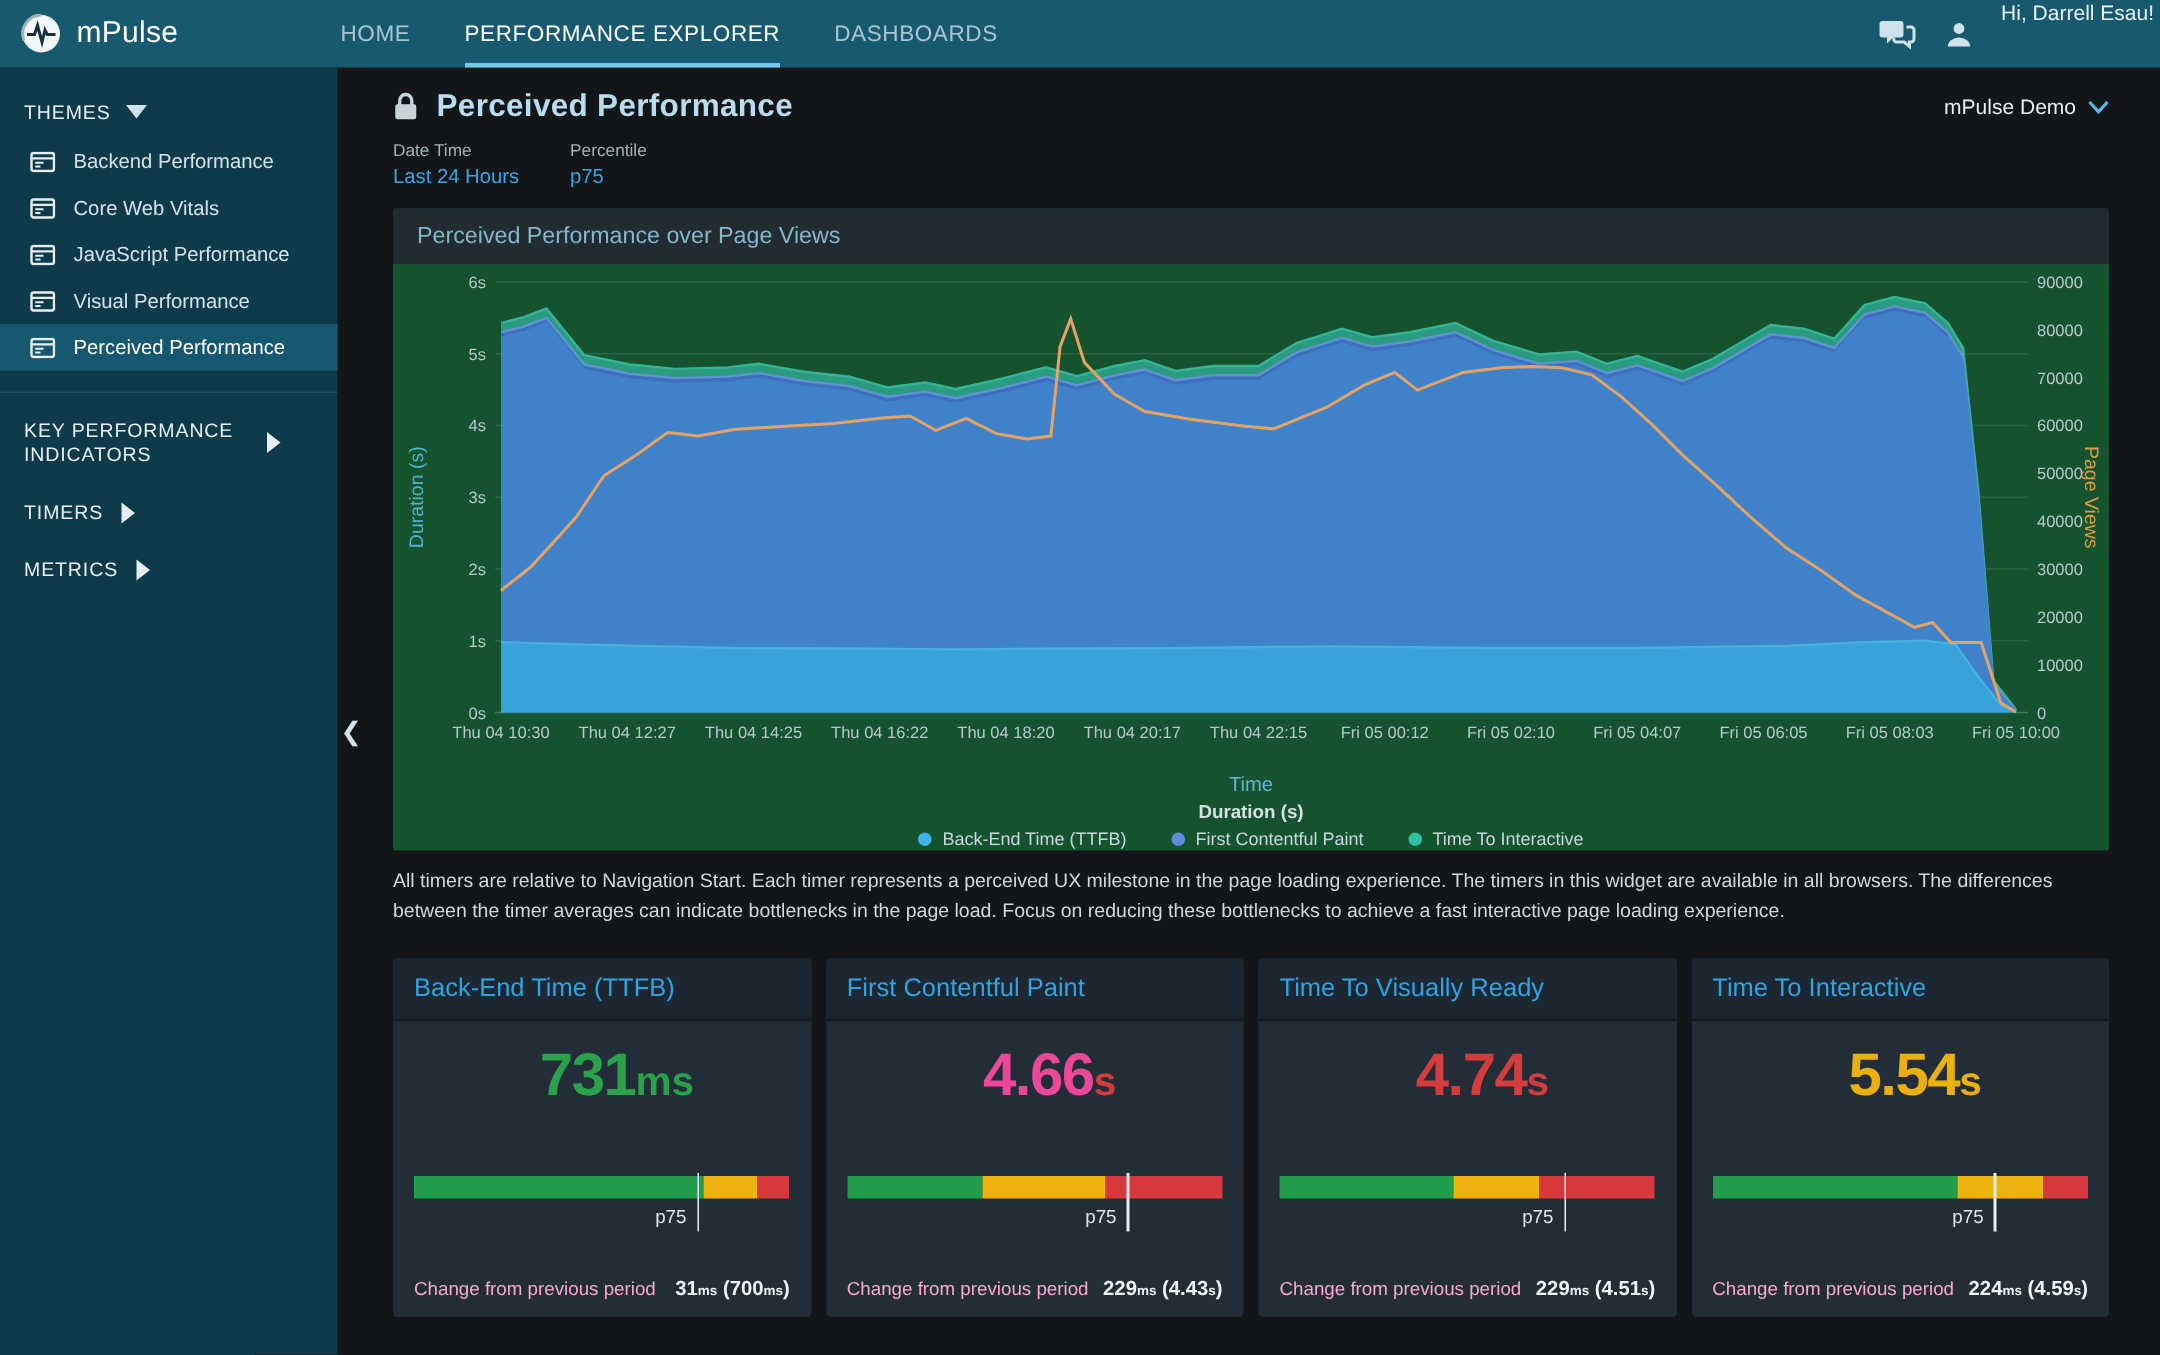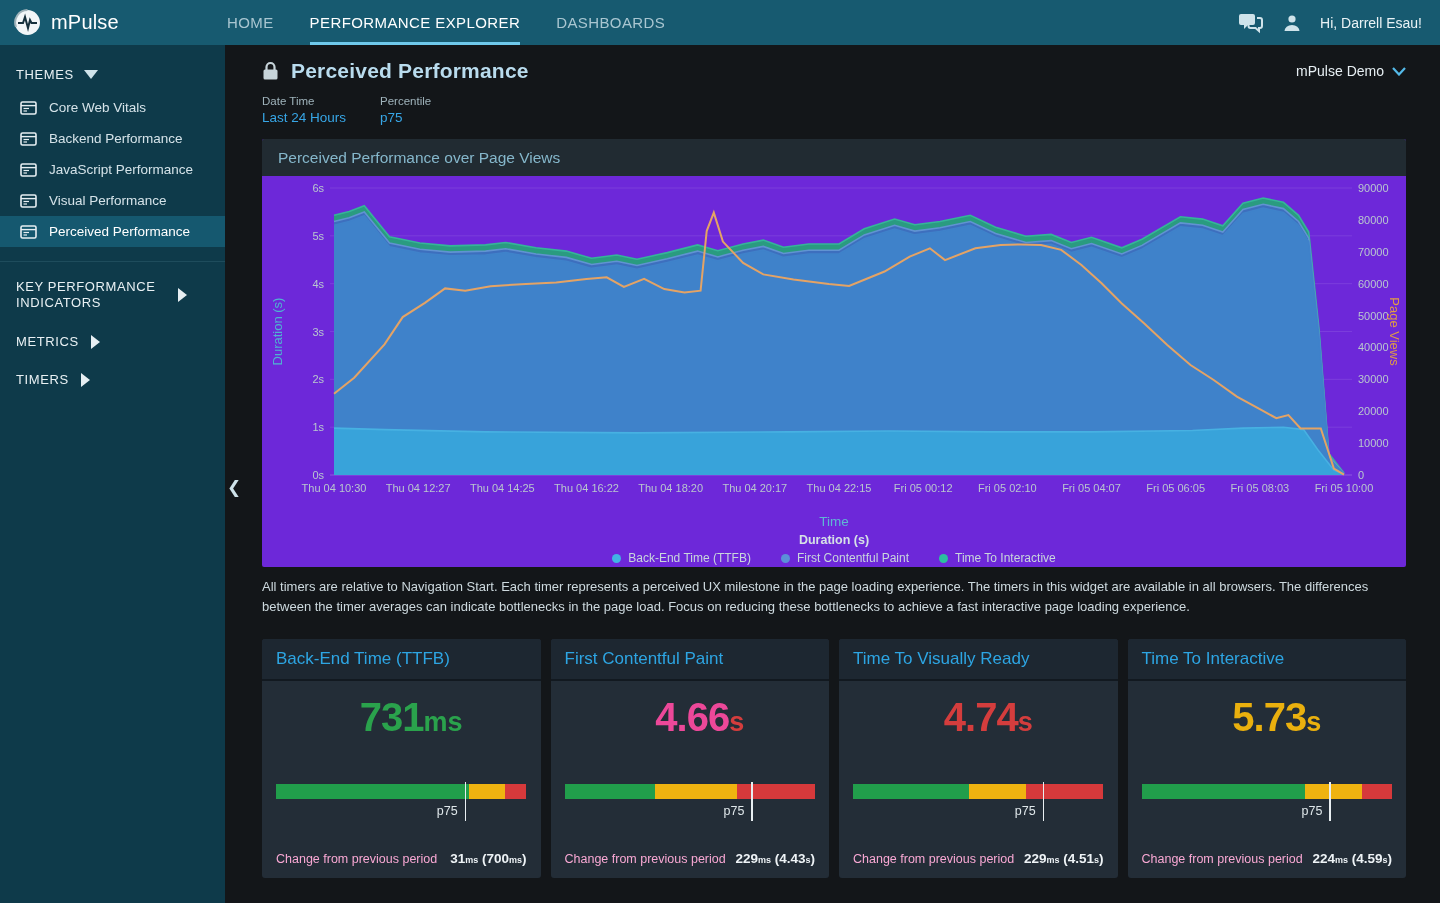--- a/index.html
+++ b/index.html
@@ -8,21 +8,21 @@
 
   
   .topbar { position:absolute; left:0; top:0; width:1440px; height:45px;
     background:#175a70; display:flex; align-items:stretch; z-index:5; }
   .brand { width:225px; display:flex; align-items:center; padding-left:14px; gap:10px; }
   .brand-name { font-size:20px; color:#ffffff; letter-spacing:.2px; }
   .nav { display:flex; align-items:stretch; gap:36px; margin-left:2px; }
   .nav-item { display:flex; align-items:center; font-size:15px; letter-spacing:.4px;
     color:#a9c6d1; cursor:pointer; border-bottom:3px solid transparent; padding-top:3px; }
   .nav-item.active { color:#ffffff; border-bottom-color:#6fc9ec; }
-  .topbar-right { margin-left:auto; display:flex; align-items:center; gap:18px; padding-right:18px; }
+  .topbar-right { margin-left:auto; display:flex; gap:18px; padding-right:4px; }
   .greeting { font-size:14px; color:#eaf3f6; }
 
   
   .sidebar { position:absolute; left:0; top:45px; width:225px; height:858px;
     background:#0e3a4a; padding-top:12px; }
   .side-sec-title { display:flex; align-items:center; gap:10px; padding:10px 16px;
     font-size:13px; letter-spacing:.6px; color:#e9f1f4; cursor:pointer; }
   .theme-item { display:flex; align-items:center; gap:12px; padding:8px 16px 8px 20px;
     font-size:13.5px; color:#d5e3e9; cursor:pointer; }
   .theme-item.selected { background:#15586f; color:#ffffff; }
@@ -42,21 +42,21 @@
   .page-head { display:flex; align-items:center; }
   .page-title-wrap { display:flex; align-items:center; gap:12px; }
   .page-title { font-size:21px; font-weight:bold; color:#b9dcee; letter-spacing:.2px; }
   .domain-select { margin-left:auto; display:flex; align-items:center; gap:8px;
     font-size:14px; color:#e6eef2; cursor:pointer; }
   .filters { display:flex; gap:34px; margin-top:12px; }
   .filter .f-label { font-size:11.5px; color:#9fb3bb; }
   .filter .f-value { font-size:13.5px; color:#37a6e6; margin-top:3px; cursor:pointer; }
 
   
-  .chart-card { margin-top:14px; background:#6d28d9; border-radius:2px; height:428px; overflow:hidden; }
+  .chart-card { margin-top:14px; background:#14532d; border-radius:2px; height:428px; overflow:hidden; }
   .chart-title { background:#212b32; padding:10px 16px 9px 16px; font-size:15.5px; color:#85b7cb; }
   .chart-body { position:relative; }
   .legend-wrap { width:fit-content; margin:1px auto 0 auto; }
   .legend-row { display:flex; gap:30px; margin-bottom:4px; }
   .legend-item { display:flex; align-items:center; gap:7px; font-size:12px; color:#c9d6dc; }
   .legend-dot { width:9px; height:9px; border-radius:50%; }
   .axis-caption { text-align:center; font-size:13.5px; color:#5fb6d4; margin-top:12px; }
   .legend-title { text-align:center; font-size:12.5px; font-weight:bold; color:#d6e1e6; margin:4px 0 4px 0; }
 
   .desc { margin-top:10px; font-size:13px; line-height:1.55; color:#cdd9de; }
@@ -128,32 +128,32 @@
   <div id="theme-list">
       <div class="theme-item">
       <span class="icon">
         <svg width="17" height="14" viewBox="0 0 17 14">
           <rect x="1" y="1" width="15" height="12" rx="1.5" fill="none" stroke="#e6eef2" stroke-width="1.6"></rect>
           <line x1="1" y1="4.6" x2="16" y2="4.6" stroke="#e6eef2" stroke-width="1.4"></line>
           <line x1="3.5" y1="7.5" x2="9" y2="7.5" stroke="#e6eef2" stroke-width="1.2"></line>
           <line x1="3.5" y1="10" x2="7" y2="10" stroke="#e6eef2" stroke-width="1.2"></line>
         </svg>
       </span>
-      <span class="t-label">Core Web Vitals</span>
+      <span class="t-label">Backend Performance</span>
     </div>
       <div class="theme-item">
       <span class="icon">
         <svg width="17" height="14" viewBox="0 0 17 14">
           <rect x="1" y="1" width="15" height="12" rx="1.5" fill="none" stroke="#e6eef2" stroke-width="1.6"></rect>
           <line x1="1" y1="4.6" x2="16" y2="4.6" stroke="#e6eef2" stroke-width="1.4"></line>
           <line x1="3.5" y1="7.5" x2="9" y2="7.5" stroke="#e6eef2" stroke-width="1.2"></line>
           <line x1="3.5" y1="10" x2="7" y2="10" stroke="#e6eef2" stroke-width="1.2"></line>
         </svg>
       </span>
-      <span class="t-label">Backend Performance</span>
+      <span class="t-label">Core Web Vitals</span>
     </div>
       <div class="theme-item">
       <span class="icon">
         <svg width="17" height="14" viewBox="0 0 17 14">
           <rect x="1" y="1" width="15" height="12" rx="1.5" fill="none" stroke="#e6eef2" stroke-width="1.6"></rect>
           <line x1="1" y1="4.6" x2="16" y2="4.6" stroke="#e6eef2" stroke-width="1.4"></line>
           <line x1="3.5" y1="7.5" x2="9" y2="7.5" stroke="#e6eef2" stroke-width="1.2"></line>
           <line x1="3.5" y1="10" x2="7" y2="10" stroke="#e6eef2" stroke-width="1.2"></line>
         </svg>
       </span>
@@ -183,25 +183,25 @@
     </div>
     </div>
 
   <div class="side-divider"></div>
   <div id="side-sections">
       <div class="side-section">
       <span class="lbl">KEY PERFORMANCE INDICATORS</span>
       <span class="tri-right"></span>
     </div>
       <div class="side-section">
+      <span class="lbl">TIMERS</span>
+      <span class="tri-right"></span>
+    </div>
+      <div class="side-section">
       <span class="lbl">METRICS</span>
-      <span class="tri-right"></span>
-    </div>
-      <div class="side-section">
-      <span class="lbl">TIMERS</span>
       <span class="tri-right"></span>
     </div>
     </div>
 
 </div>
 <div class="collapse-handle">❮</div>
 
 <div class="main">
 
   <div class="page-head">
@@ -370,21 +370,21 @@
         <div class="gauge-p75" style="left: 75.7%;">p75</div>
       </div>
       <div class="mcard-foot">
         <span class="chg-label">Change from previous period</span>
         <span class="chg-value">229<span class="u">ms</span> (4.51<span class="u">s</span>)</span>
       </div>
     </div>
       <div class="mcard">
       <div class="mcard-head c-title">Time To Interactive</div>
       <div class="mcard-value">
-        <span class="mv-num" style="color: rgb(234, 176, 14);">5.73</span><span class="mv-unit" style="color: rgb(234, 176, 14);">s</span>
+        <span class="mv-num" style="color: rgb(234, 176, 14);">5.54</span><span class="mv-unit" style="color: rgb(234, 176, 14);">s</span>
       </div>
       <div class="gauge-zone">
         <div class="gauge">
           <span class="seg g" style="width: 65.3%; background: rgb(33, 158, 75);"></span>
           <span class="seg y" style="width: 22.6%; background: rgb(239, 179, 16);"></span>
           <span class="seg r" style="width: 12.1%; background: rgb(214, 57, 59);"></span>
         </div>
         <div class="gauge-marker" style="left: 75%;"></div>
         <div class="gauge-p75" style="left: 75%;">p75</div>
       </div>

